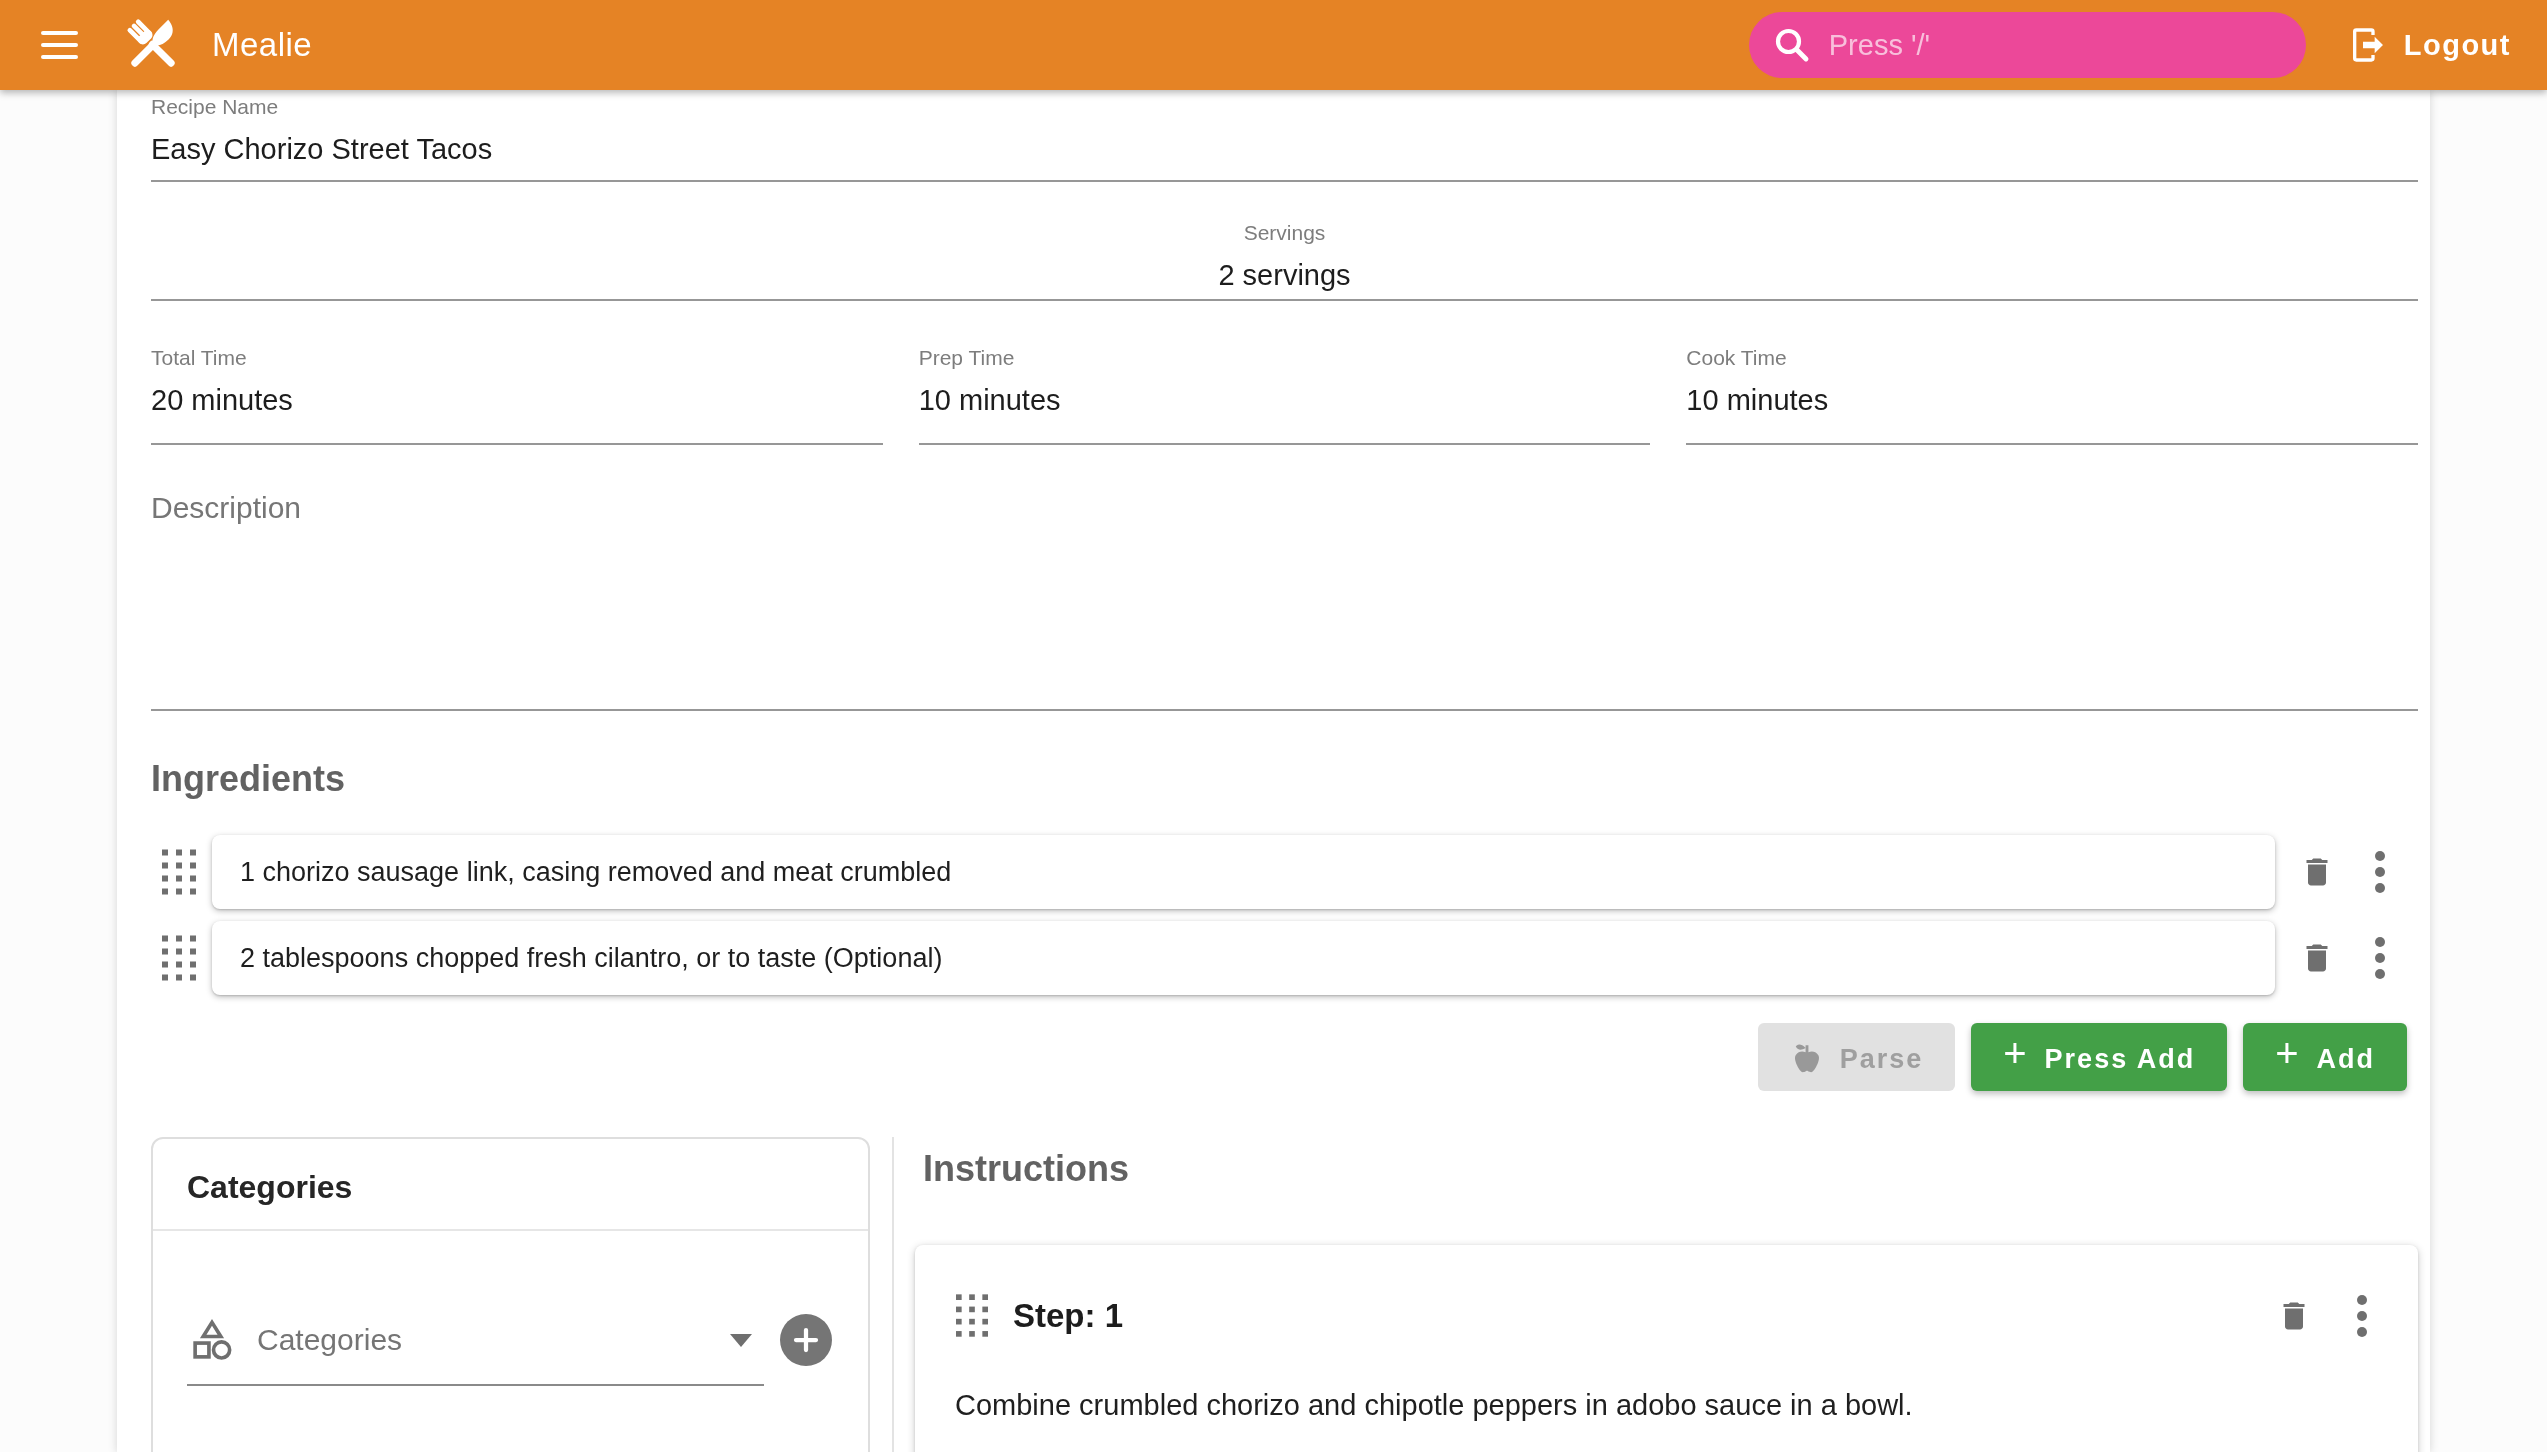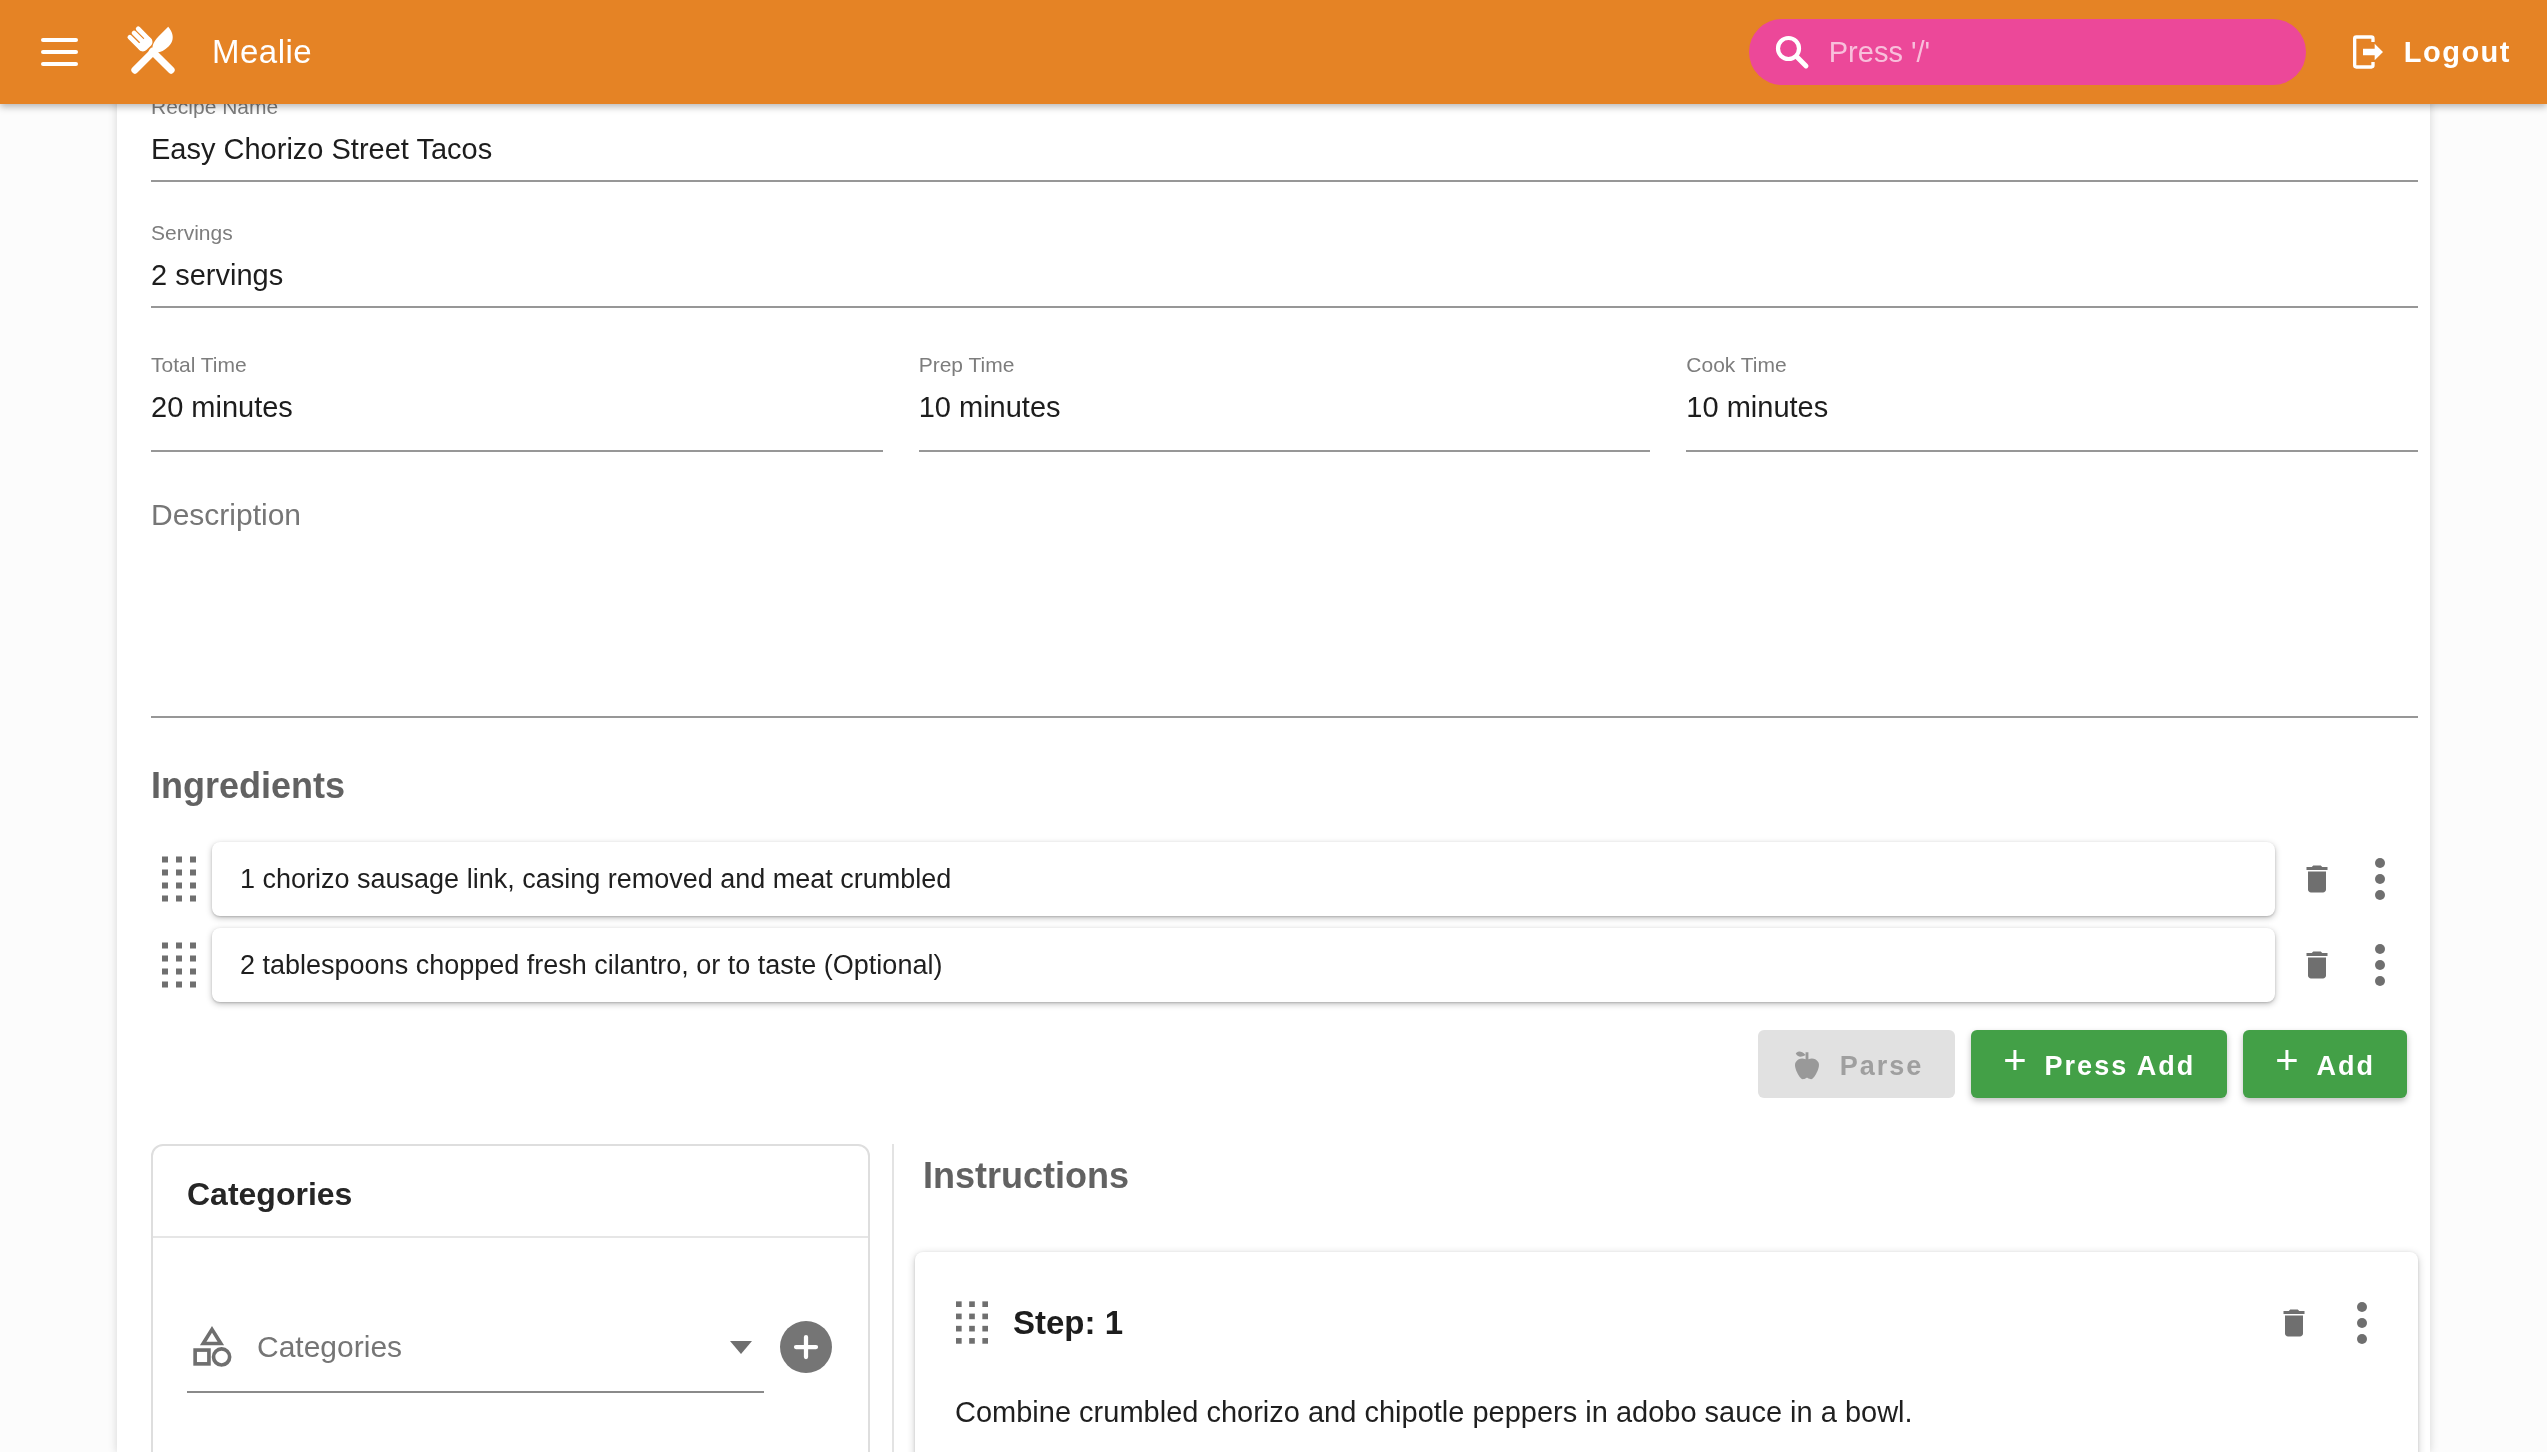--- a/index.html
+++ b/index.html
@@ -1,20 +1,20 @@
 <!DOCTYPE html>
 <html><head>
 <meta charset="utf-8">
 <style>
   * { box-sizing: border-box; margin: 0; padding: 0; }
   html,body { width: 2547px; height: 1453px; overflow: hidden;
     font-family: "Liberation Sans", sans-serif; background: #fcfcfc; }
 
   
-  .appbar { position: absolute; left:0; top:0; width:2547px; height:104px;
+  .appbar { position: absolute; left:0; top:0; width:2547px; height:90px;
     background:#E58325; display:flex; align-items:center; padding:0 26px;
     box-shadow: 0 3px 7px rgba(0,0,0,0.28); z-index: 50; }
   .menu-btn { width:66px; height:66px; display:flex; flex-direction:column;
     justify-content:center; gap:8px; align-items:center; background:none; border:none; cursor:pointer; }
   .menu-btn span { display:block; width:37px; height:4px; background:#fff; border-radius:2px; }
   .logo { width:66px; height:66px; margin-left:28px; }
   .app-title { color:#fff; font-size:33px; font-weight:500; letter-spacing:0.5px; margin-left:26px; }
   .spacer { flex:1; }
   .searchbox { width:557px; height:66px; border-radius:33px; background:#ec4899;
     display:flex; align-items:center; padding:0 22px; }
@@ -29,21 +29,21 @@
   
   .content-card { position:absolute; left:117px; top:90px; width:2313px; height:1363px;
     background:#fff; box-shadow:0 0 9px rgba(0,0,0,0.16);
     padding:0 12px 0 34px; overflow:hidden; }
 
   .field-label { font-size:21px; color:#7d7d7d; line-height:26px; }
   .field-value { font-size:29px; color:#1d1d1d; line-height:38px; margin-top:10px; }
   .underline { border-bottom:2px solid #979797; }
 
   .f-name { margin-top:4px; padding-bottom:12px; }
-  .f-servings { margin-top:38px; padding-bottom:12px; }
+  .f-servings { margin-top:38px; padding-bottom:5px;text-align:center; }
   .time-row { display:flex; gap:36px; margin-top:44px; }
   .time-col { flex:1; padding-bottom:24px; }
   .f-desc-label { margin-top:44px; font-size:30px; color:#767676; line-height:38px; }
   .f-desc-space { height:184px; }
 
   .section-heading { font-size:36px; font-weight:700; color:#626262; line-height:44px; }
   .ing-heading { margin-top:46px; }
 
   .ing-rows { margin-top:34px; }
   .ing-row { display:flex; align-items:center; margin-left:11px; }

